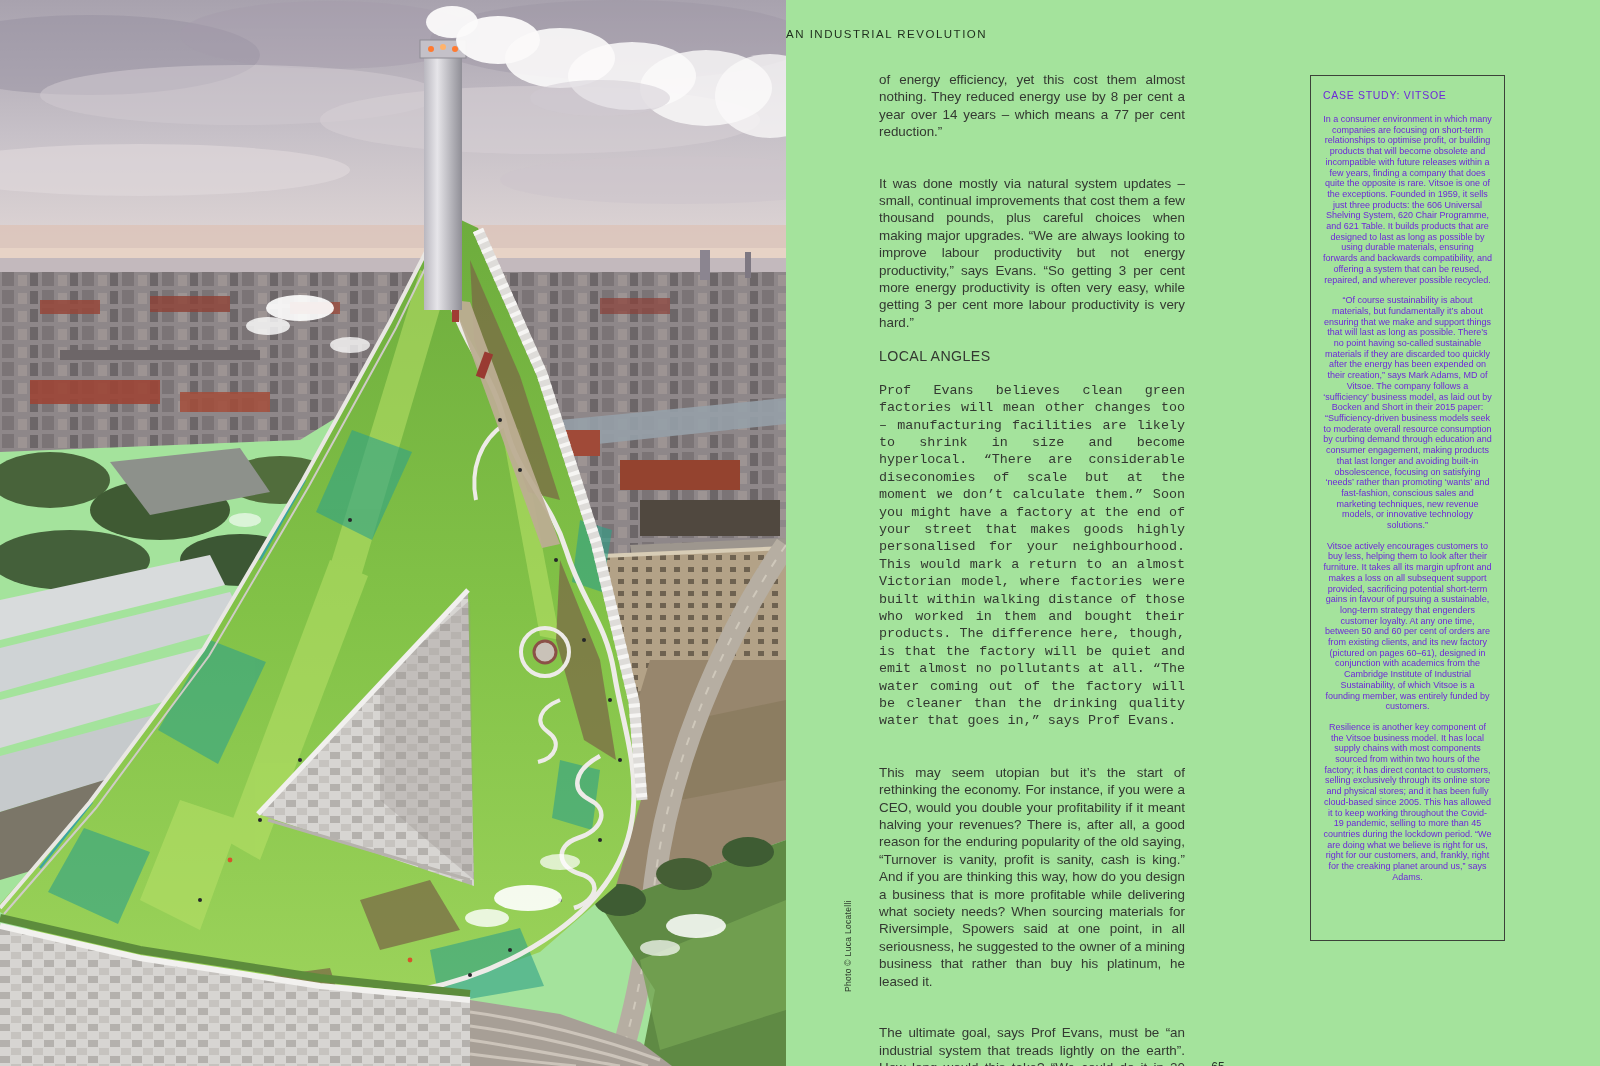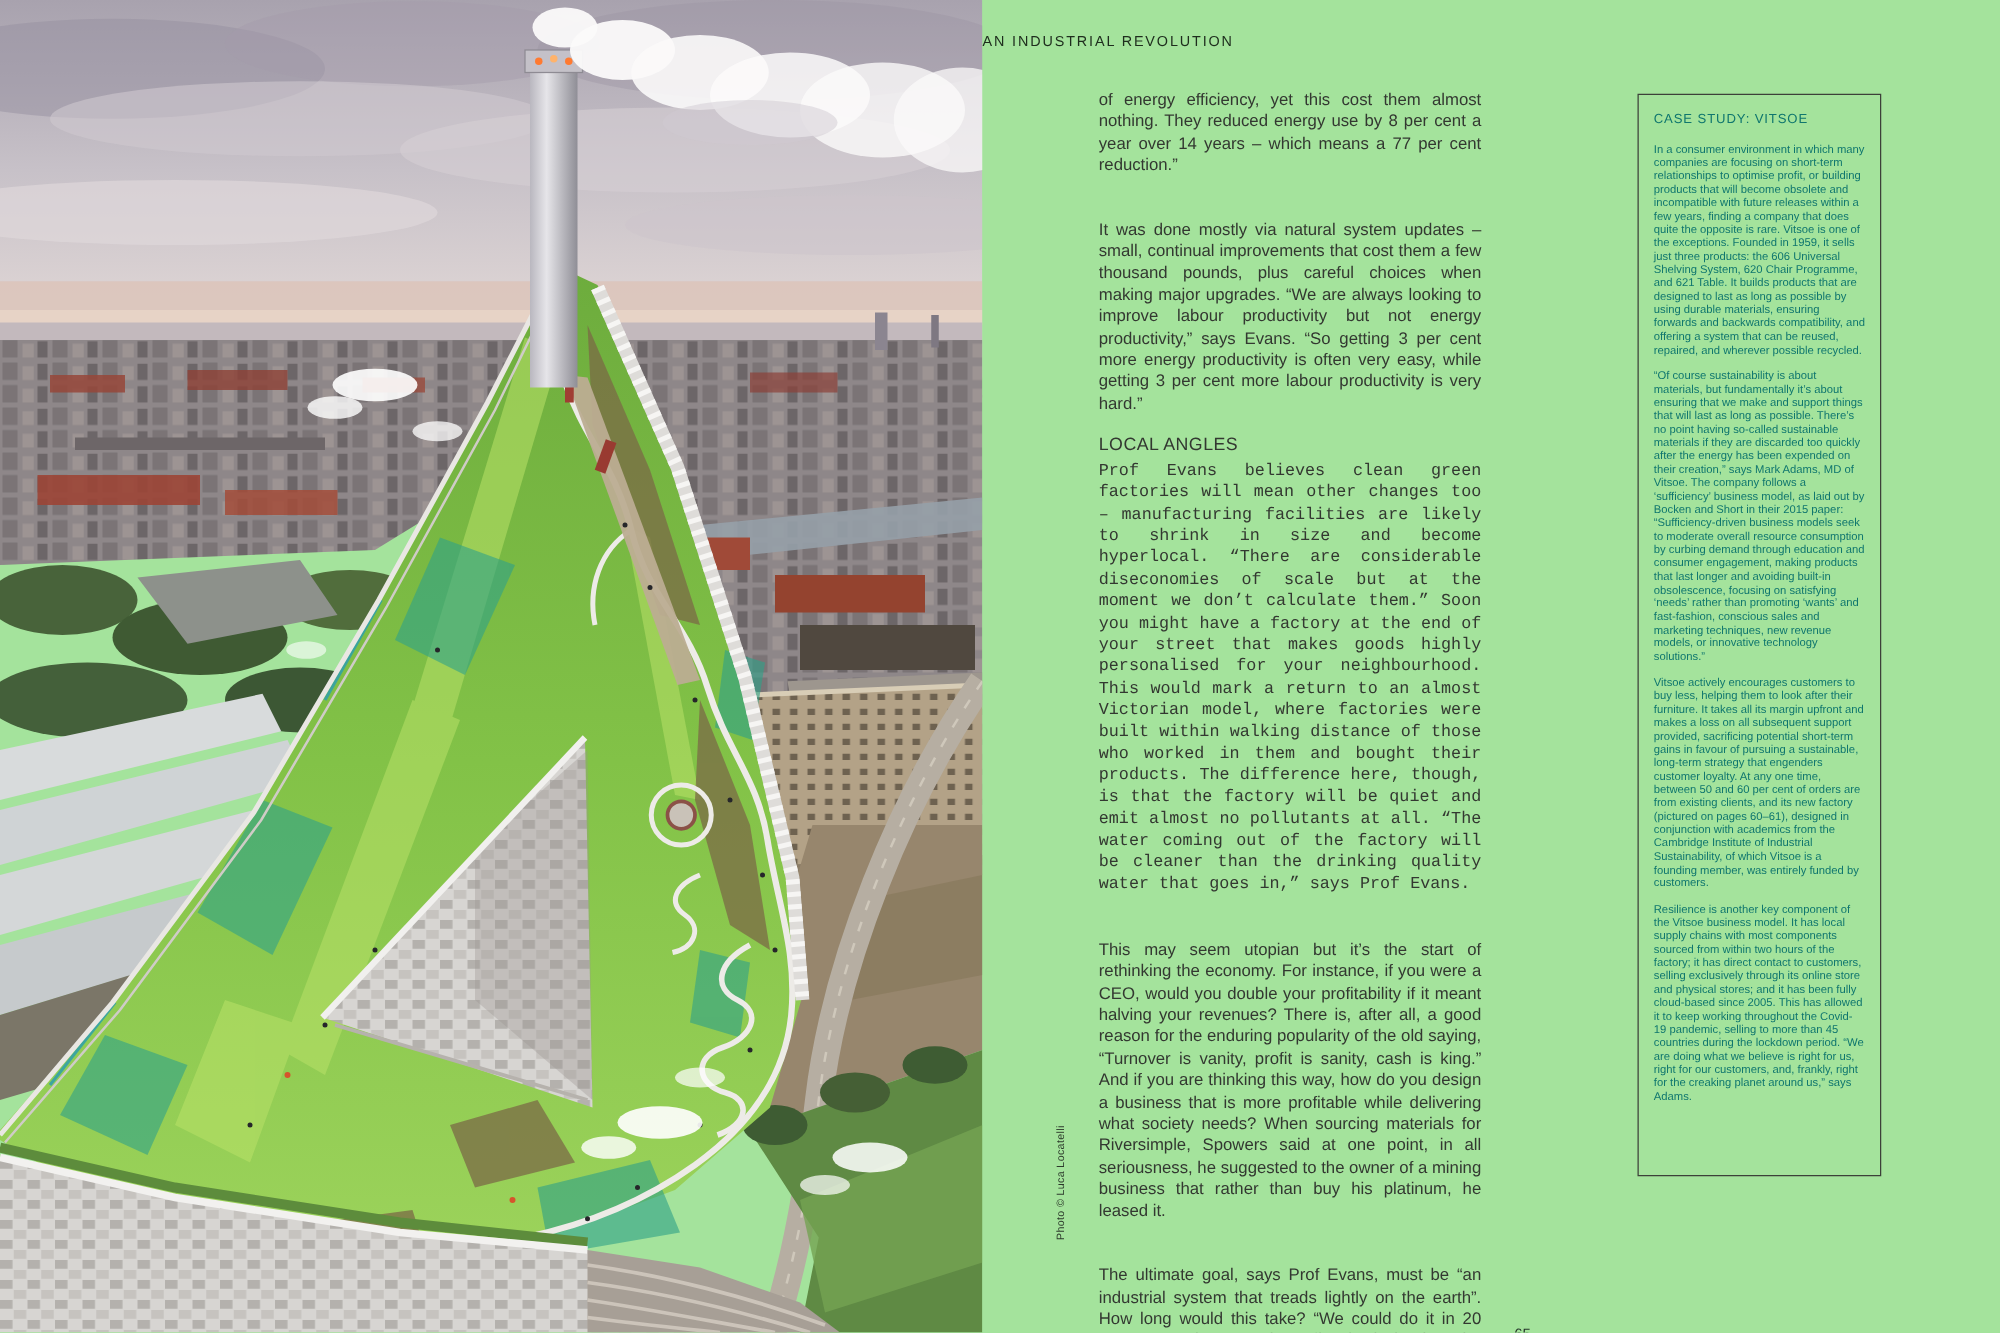--- a/index.html
+++ b/index.html
@@ -17,29 +17,29 @@
   }
   .article{
     position:absolute;left:879px;top:71px;width:306px;
     font-size:13.4px;line-height:17.4px;text-align:justify;color:#333831;
   }
   .article p{margin:34px 0 0;}
   .article p.first{margin-top:0;}
   .article p.after-h{margin-top:1px;font-family:Liberation Mono, monospace;}
   .article h2{
     font-size:14.2px;font-weight:400;letter-spacing:.4px;
-    margin:17px 0 3px;color:#333831;
+    margin:17px 0 16px;color:#333831;
   }
   .casestudy{
     position:absolute;left:1310px;top:75px;width:195px;height:866px;
     box-sizing:border-box;border:1px solid #3c4139;padding:13px 12px;
-    color:#0f766e;overflow:hidden;
+    color:#6d28d9;overflow:hidden;
   }
   .casestudy h3{font-size:10.5px;font-weight:400;letter-spacing:.7px;margin:0 0 13px;}
-  .casestudy p{font-size:9px;line-height:10.7px;margin:10px 0 0;}
+  .casestudy p{font-size:9px;line-height:10.7px;margin:10px 0 0;text-align:center;}
   .casestudy p.first{margin-top:0;}
   .credit{
     position:absolute;left:843px;top:992px;transform:rotate(-90deg);
     transform-origin:0 0;font-size:8.5px;color:#2c3a2b;white-space:nowrap;
     letter-spacing:.3px;
   }
   .pageno{
     position:absolute;left:1198px;top:1060px;width:40px;text-align:center;
     font-size:12px;color:#26352a;
   }

